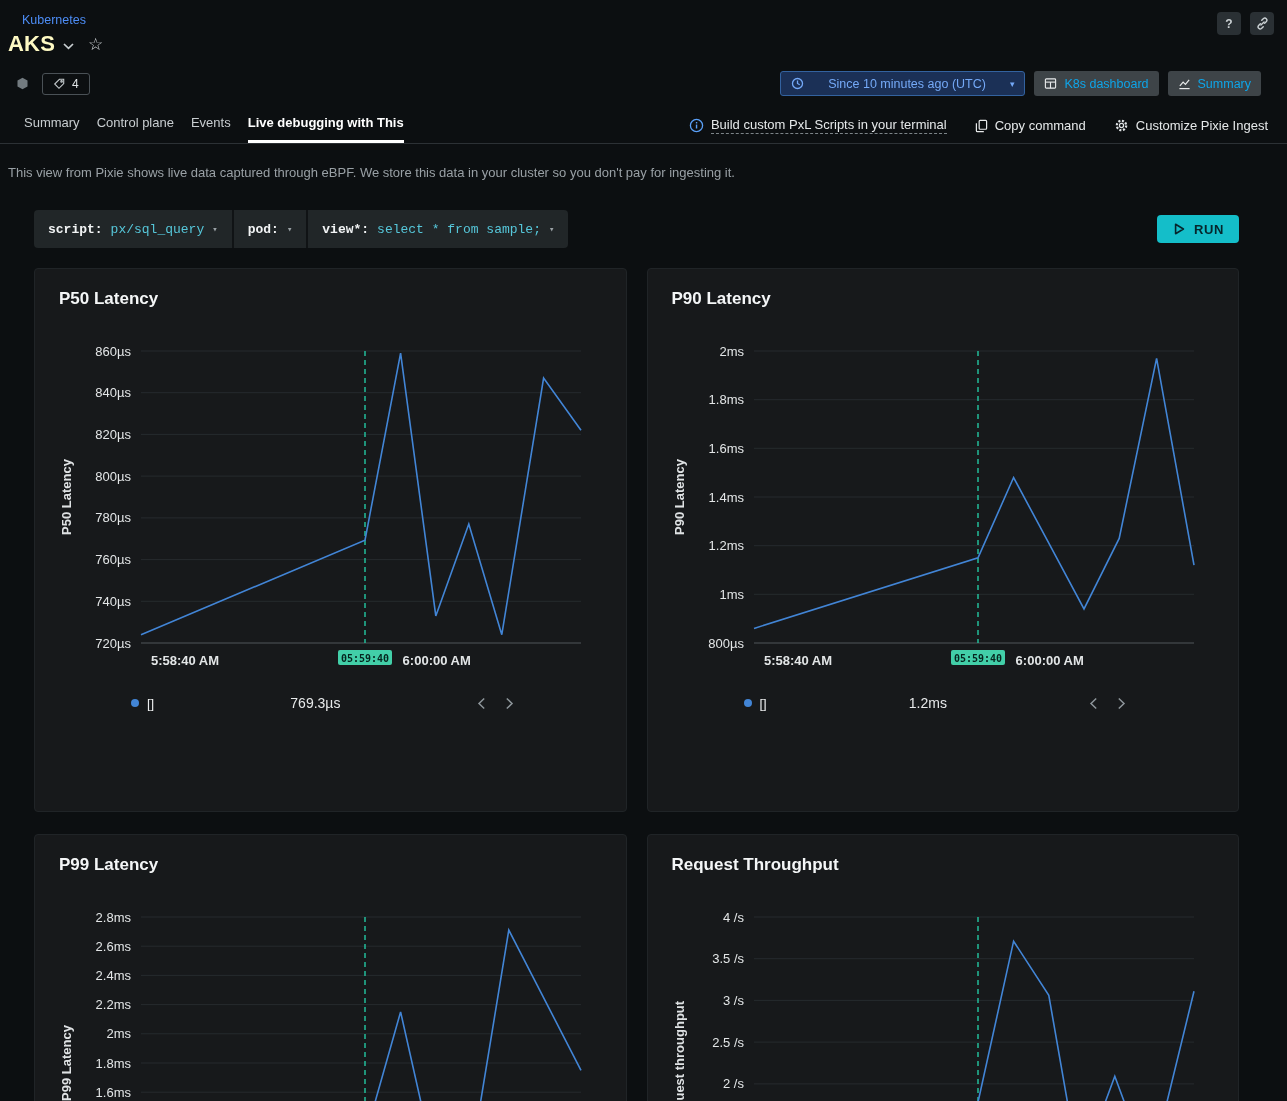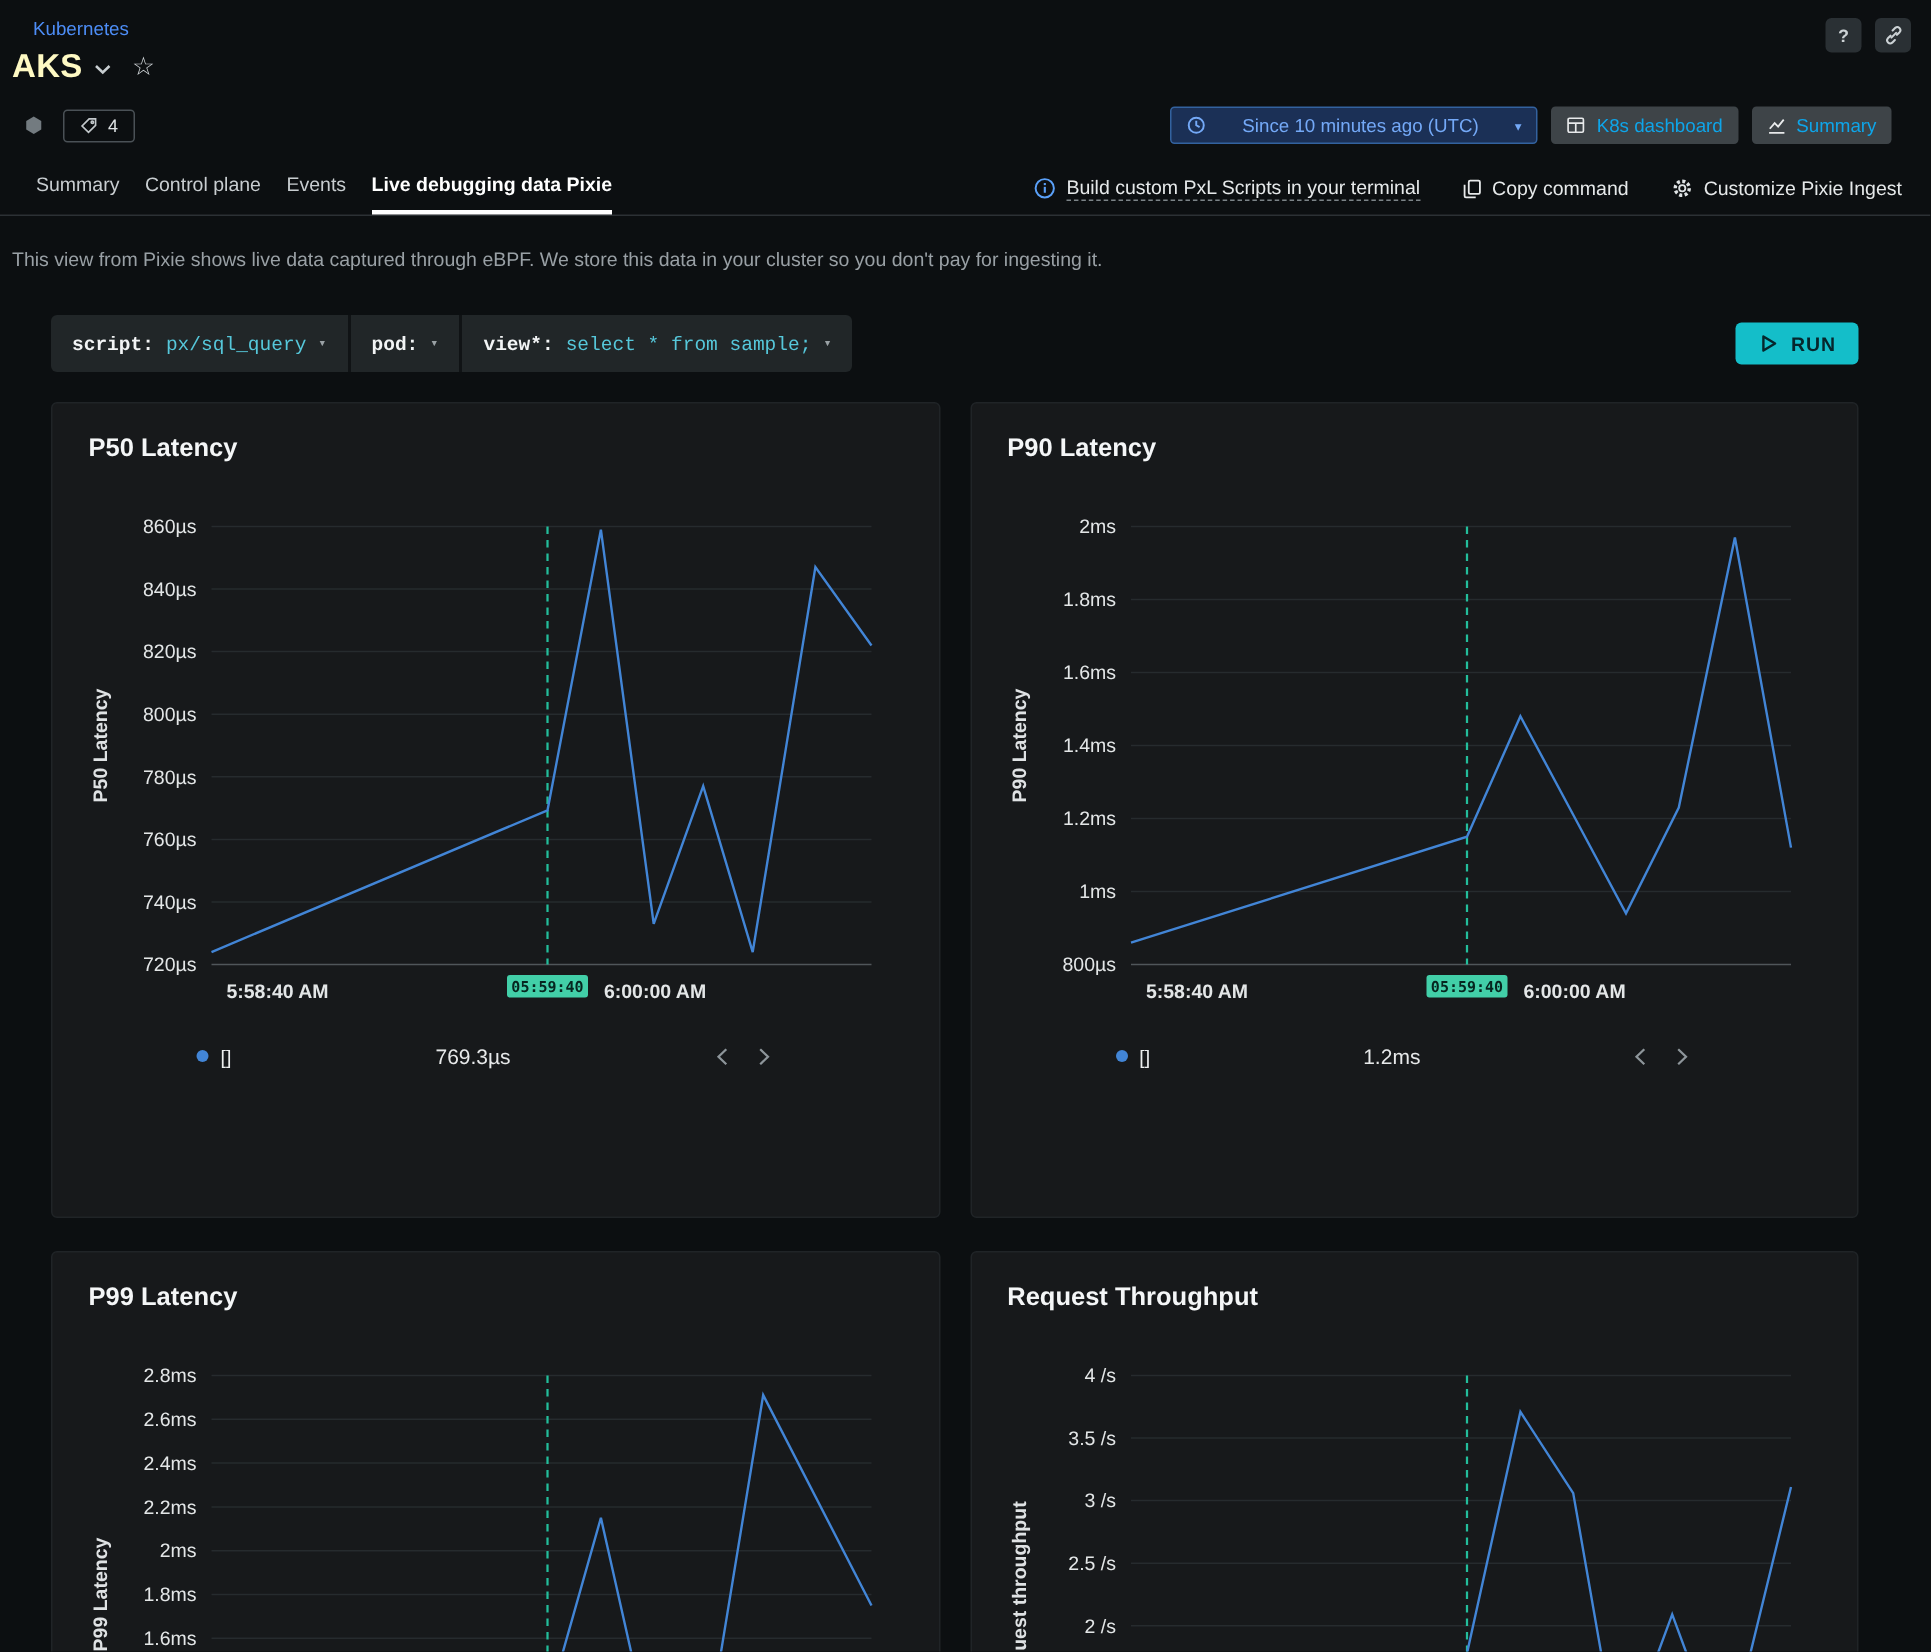--- a/index.html
+++ b/index.html
@@ -156,21 +156,21 @@
       </button>
     </div>
   </div>
 </div>
 
 <div class="tabbar">
   <div class="tabs">
     <div class="tab">Summary</div>
     <div class="tab">Control plane</div>
     <div class="tab">Events</div>
-    <div class="tab active">Live debugging data Pixie</div>
+    <div class="tab active">Live debugging with This</div>
   </div>
   <div class="tab-actions">
     <div class="action">
       <svg width="15" height="15" viewBox="0 0 16 16" fill="none">
         <circle cx="8" cy="8" r="6.5" stroke="#5aa0f8" stroke-width="1.4"></circle>
         <rect x="7.3" y="7" width="1.5" height="4.2" fill="#5aa0f8"></rect>
         <rect x="7.3" y="4.3" width="1.5" height="1.5" fill="#5aa0f8"></rect>
       </svg>
       <span class="dashed-underline">Build custom PxL Scripts in your terminal</span>
     </div>

